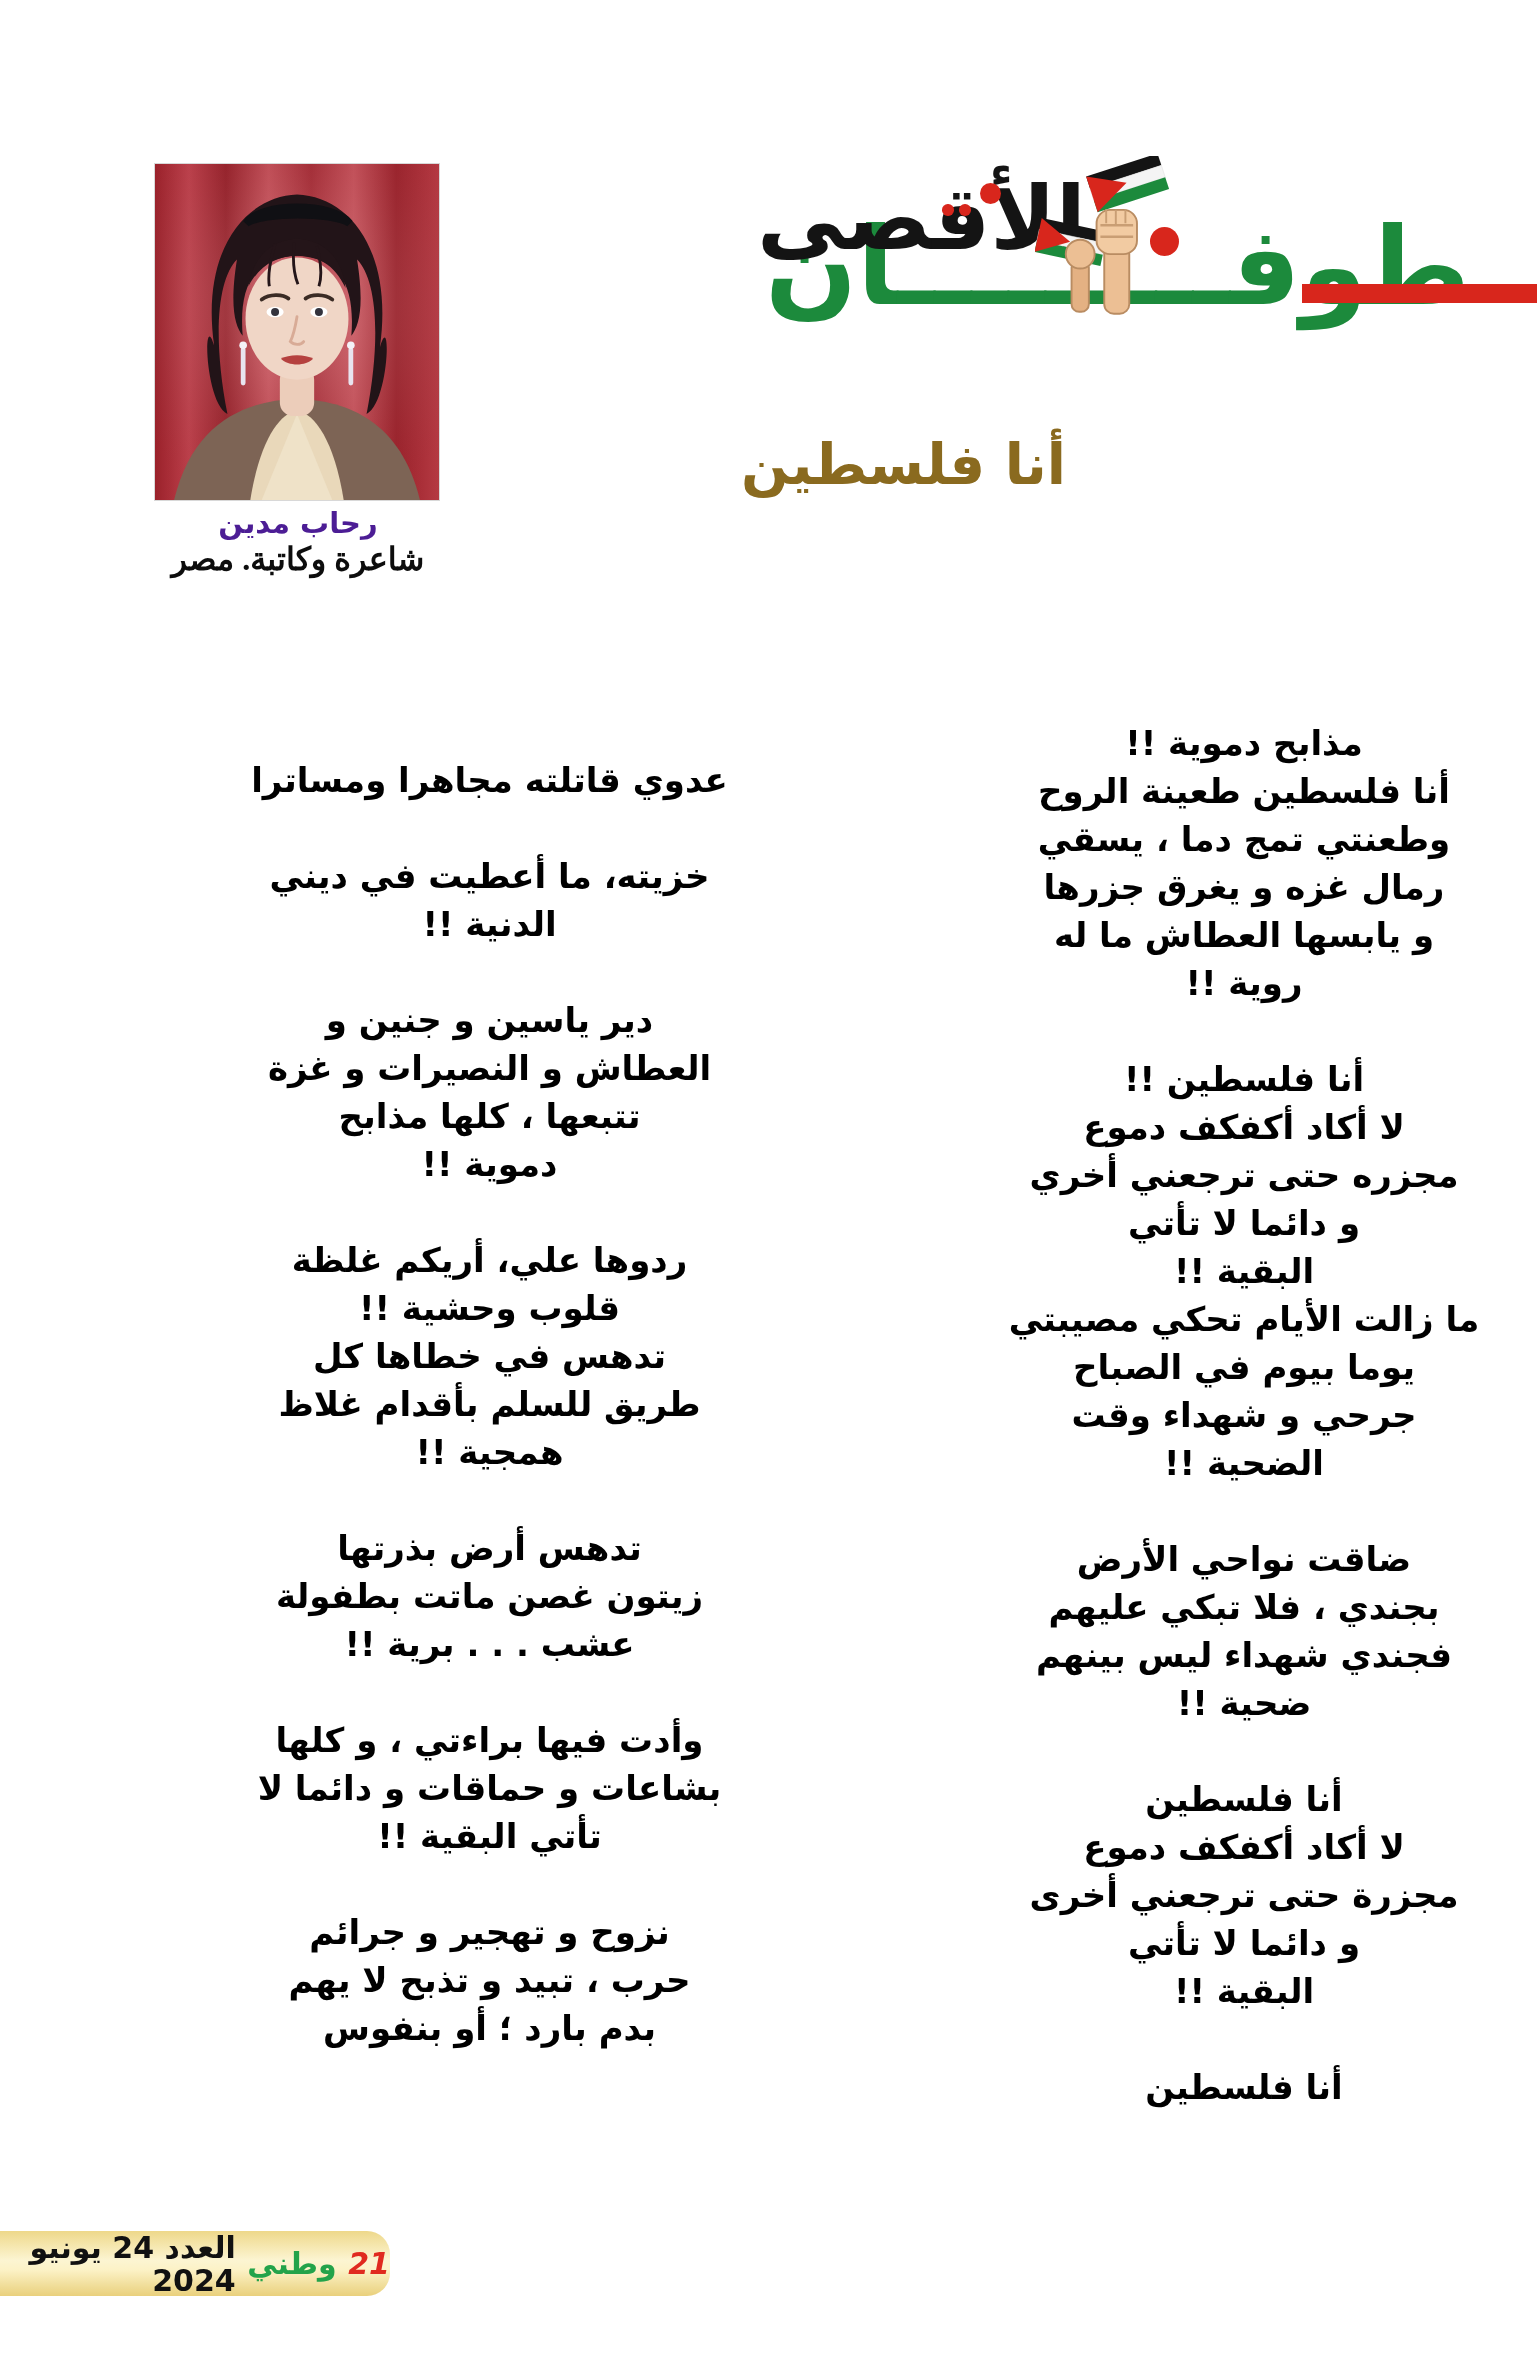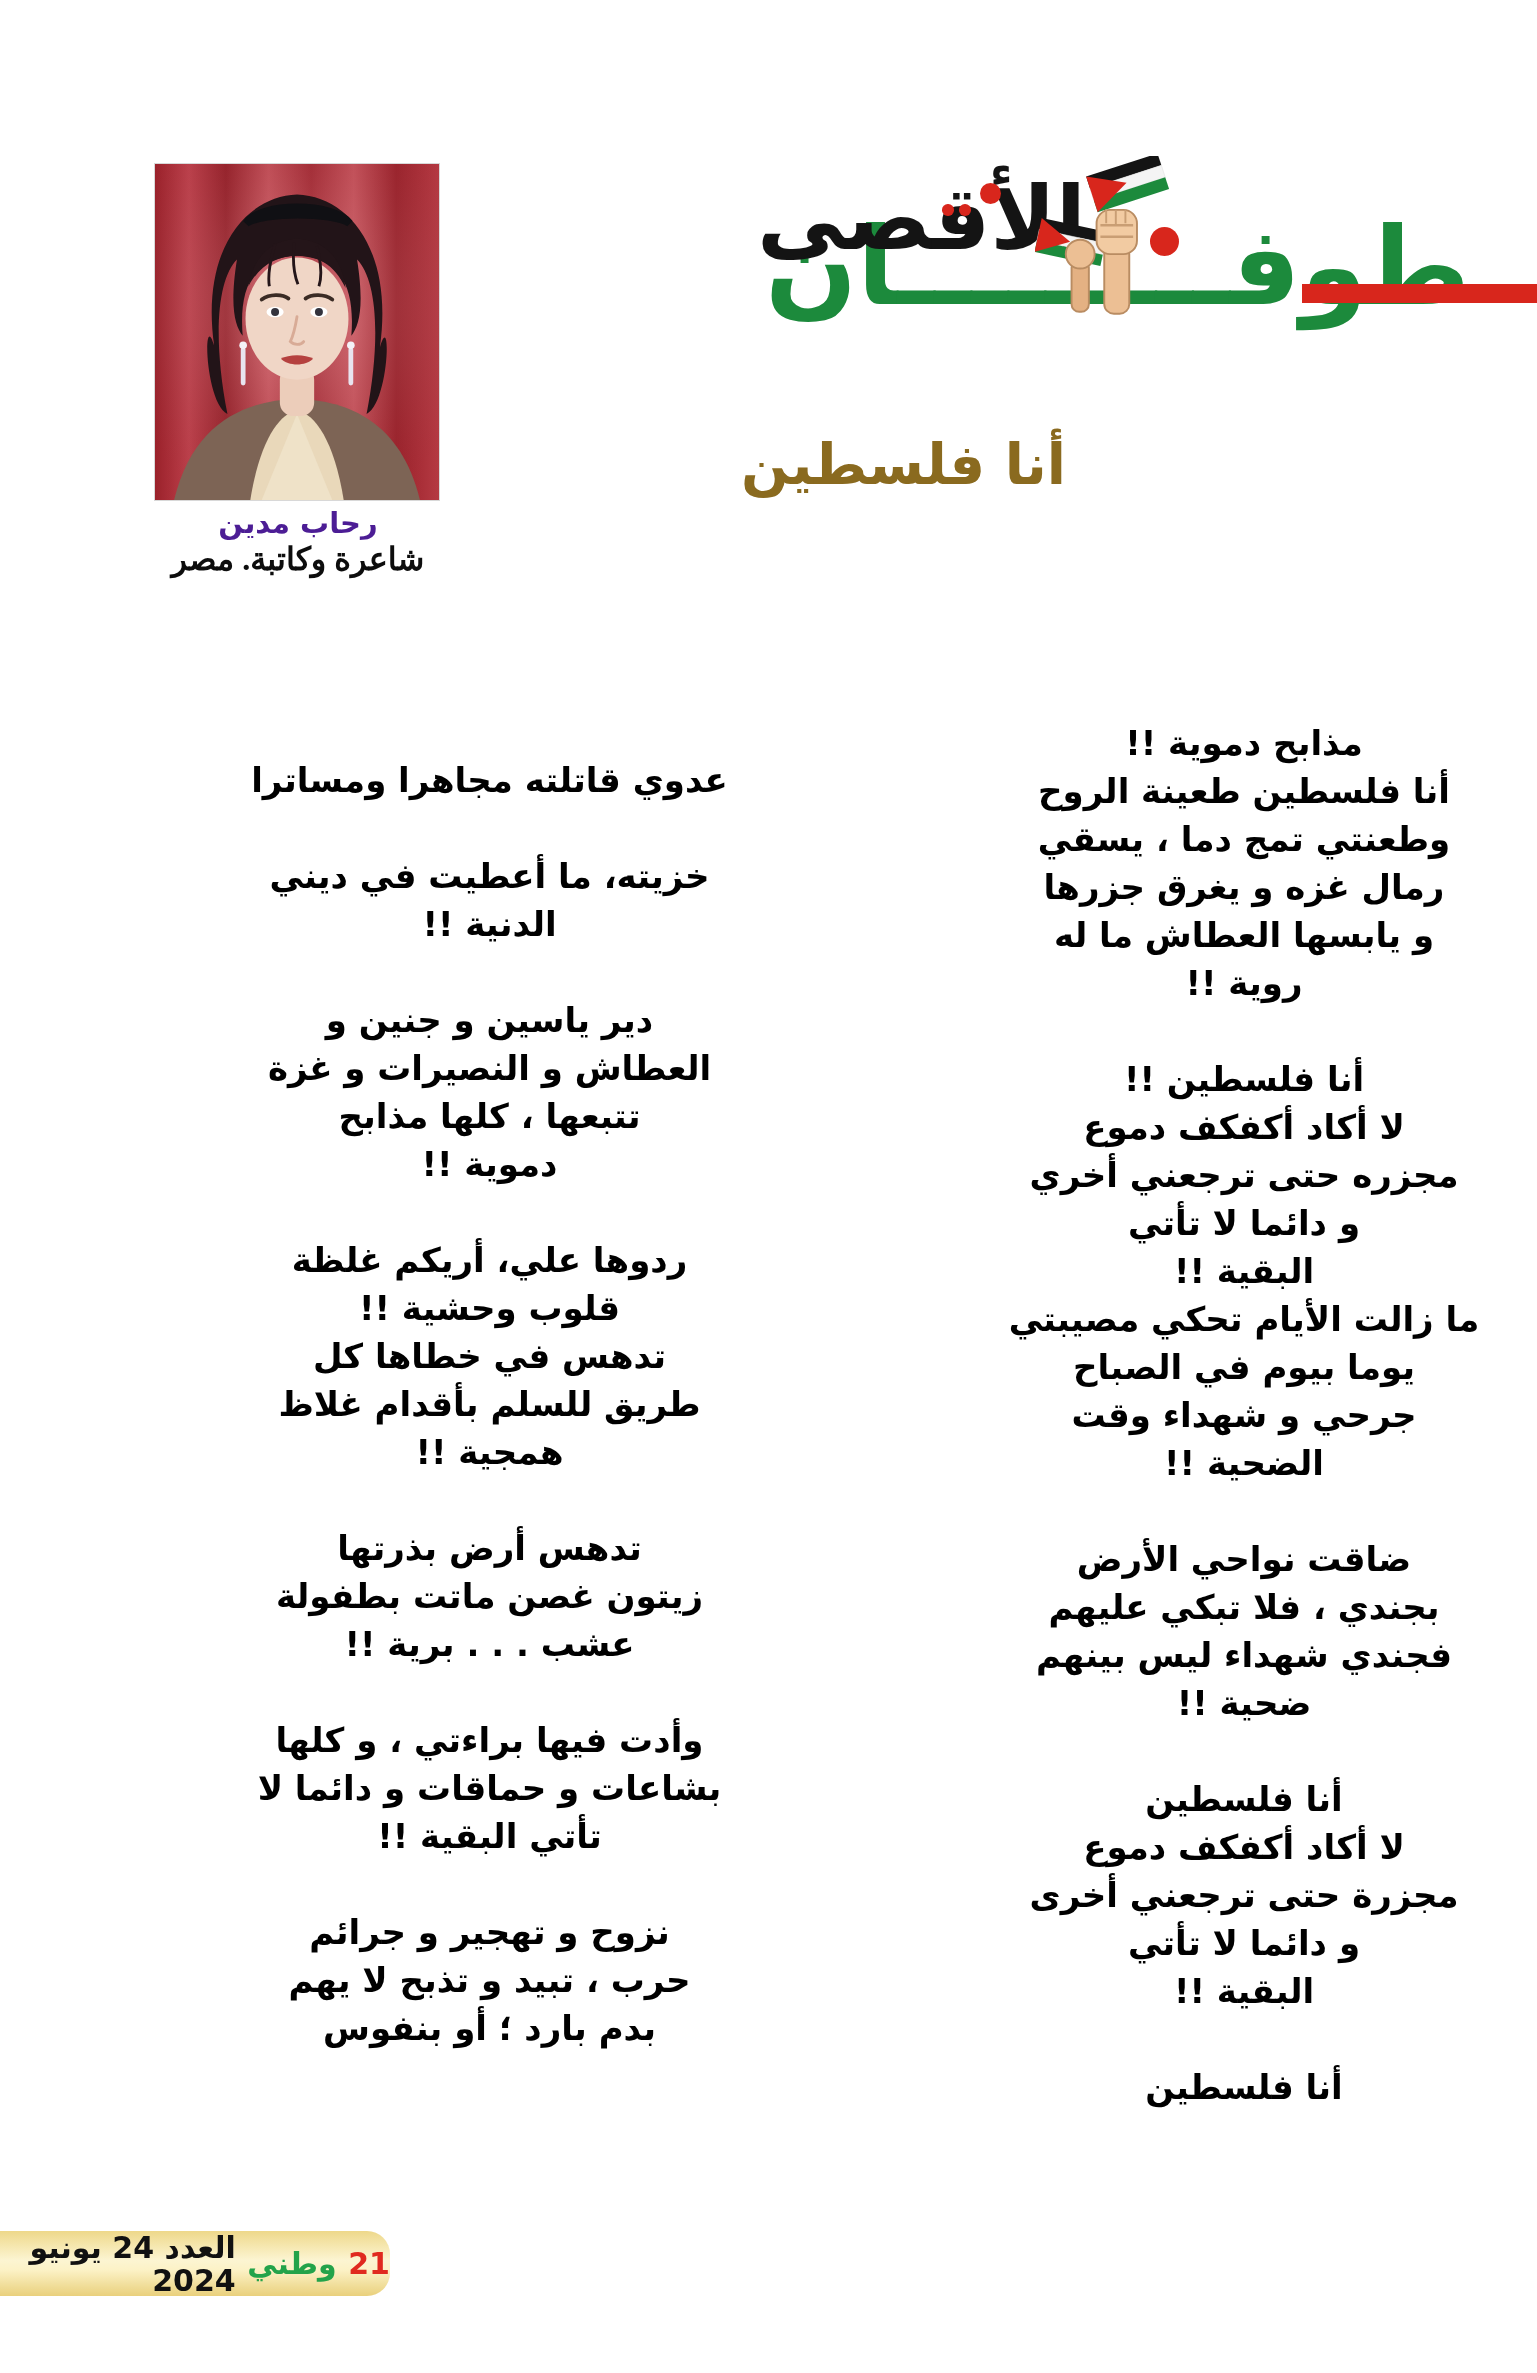--- a/index.html
+++ b/index.html
@@ -76,21 +76,21 @@
 
   
   .footer-bar {
     position:absolute; left:0; top:2231px; width:390px; height:65px;
     border-radius:0 23px 23px 0;
     background:linear-gradient(180deg,#eed88a 0%,#fcf5d2 45%,#fcf2c6 60%,#e9d07c 100%);
     display:flex; align-items:center; justify-content:center;
     direction:rtl; gap:11.5px;
   }
   .footer-bar span { font-weight:bold; font-size:30px; line-height:33px; }
-  .footer-page-num { color:#e02a1f; }
+  .footer-page-num { color:#e02a1f;font-style:italic; }
   .footer-mag      { color:#23a34a; }
   .footer-issue    { color:#111111; }
 </style>
 </head>
 <body>
 
 <div class="page">
 
   <div class="photo-card">
     <svg viewBox="0 0 298 352" preserveAspectRatio="none">

